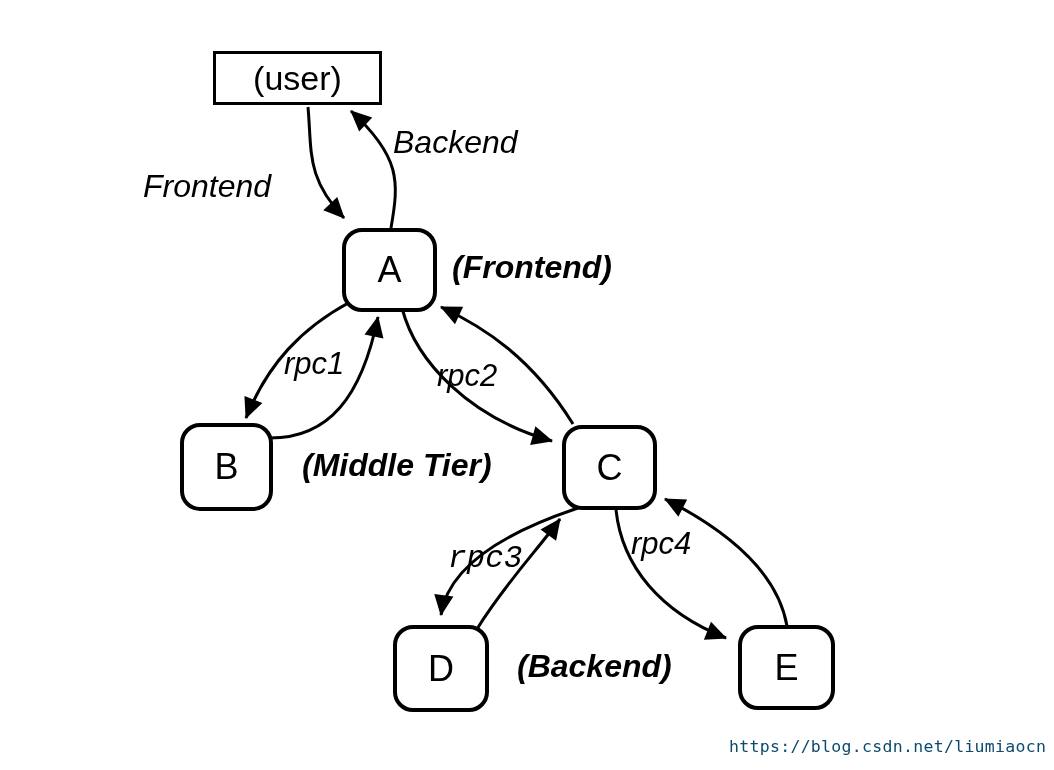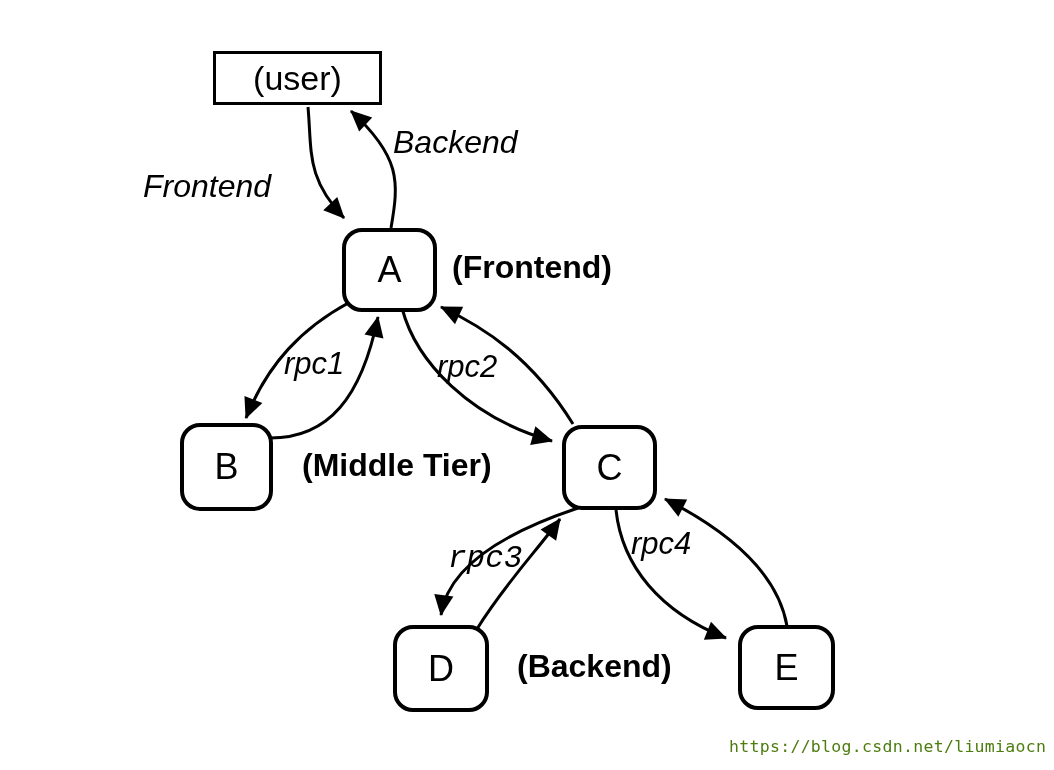--- a/index.html
+++ b/index.html
@@ -45,36 +45,37 @@
     border-width: 3px;
     border-radius: 0;
     font-size: 34px;
   }
   .tier-label {
     position: absolute;
     font-weight: bold;
     font-size: 32px;
     line-height: 1.05;
     white-space: nowrap;
+    font-style: italic;
   }
   .edge-label {
     position: absolute;
     font-style: italic;
     font-size: 31px;
     line-height: 1.05;
     white-space: nowrap;
   }
   .watermark {
     position: absolute;
     left: 729px;
     top: 737px;
     font-family: "DejaVu Sans Mono", monospace;
     font-size: 16.5px;
     letter-spacing: 0.3px;
-    color: #4d7c0f;
+    color: #0c4a6e;
     white-space: nowrap;
   }
 </style>
 </head>
 <body>
 
 <div class="canvas">
 
   <svg class="edges" viewBox="0 0 1054 770" aria-hidden="true">
     <defs>
@@ -118,19 +119,19 @@
     <span>E</span>
   </div>
 
   <div class="tier-label" style="left:452px; top:251px;">(Frontend)</div>
   <div class="tier-label" style="left:517px; top:650px;">(Backend)</div>
   <div class="tier-label" style="left:302px; top:449px;">(Middle Tier)</div>
 
   <div class="edge-label" style="left:143px; top:170px; font-size:32px;">Frontend</div>
   <div class="edge-label" style="left:393px; top:126px; font-size:32px;">Backend</div>
   <div class="edge-label" style="left:284px; top:348px;text-align:right;">rpc1</div>
-  <div class="edge-label" style="left:437px; top:351px;text-align:center;">rpc2</div>
+  <div class="edge-label" style="left:437px; top:360px;text-align:center;">rpc2</div>
   <div class="edge-label" style="left:448px; top:543px;font-family:Liberation Mono, monospace;">rpc3</div>
   <div class="edge-label" style="left:631px; top:528px;text-align:right;">rpc4</div>
 
   <div class="watermark">https://blog.csdn.net/liumiaocn</div>
 
 </div>
 
 </body></html>

